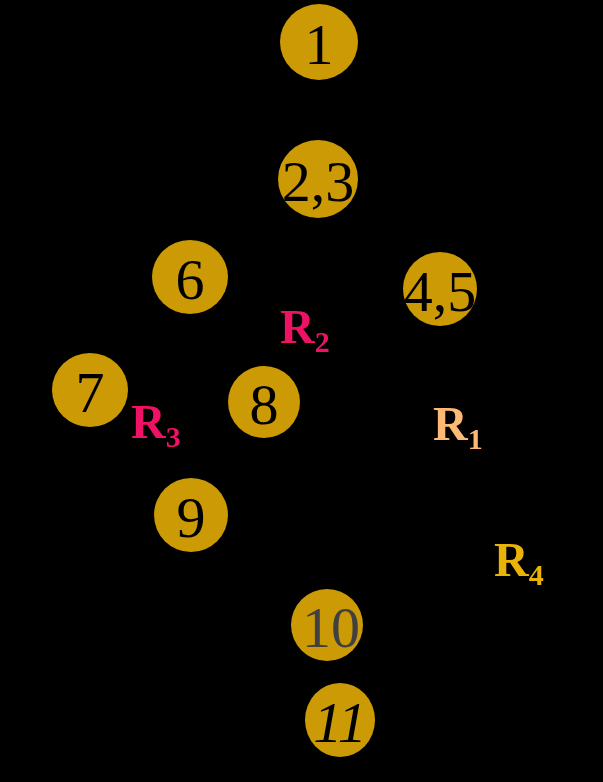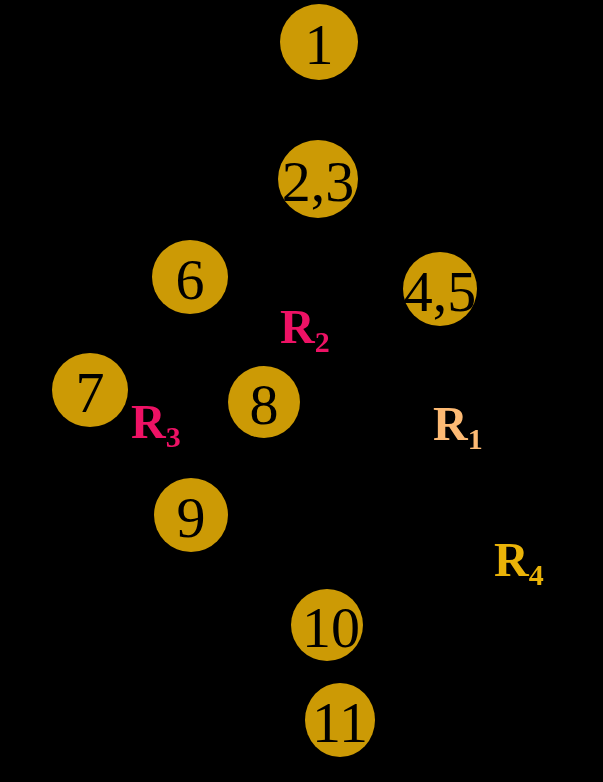--- a/index.html
+++ b/index.html
@@ -61,22 +61,22 @@
     <div class="node" style="left: 52px; top: 353px; width: 76px; height: 74px; background: rgb(204, 154, 5);">
       <span class="node-label" style="color: rgb(0, 0, 0);">7</span>
     </div>
     <div class="node" style="left: 228px; top: 366px; width: 72px; height: 72px; background: rgb(204, 154, 5);">
       <span class="node-label" style="color: rgb(0, 0, 0);">8</span>
     </div>
     <div class="node" style="left: 154px; top: 478px; width: 74px; height: 74px; background: rgb(204, 154, 5);">
       <span class="node-label" style="color: rgb(0, 0, 0);">9</span>
     </div>
     <div class="node" style="left: 291px; top: 589px; width: 72px; height: 72px; background: rgb(204, 154, 5);">
-      <span class="node-label" style="color: #000000; margin-left: 8px;">10</span>
+      <span class="node-label" style="color: #404040; margin-left: 8px;">10</span>
     </div>
     <div class="node" style="left: 305px; top: 683px; width: 70px; height: 74px; background: rgb(204, 154, 5);">
-      <span class="node-label" style="color: rgb(0, 0, 0);">11</span>
+      <span class="node-label" style="color: rgb(0, 0, 0); font-style: italic;">11</span>
     </div>
     <div class="r-label" style="left: 433px; top: 400px; color: #fdba74;"><span>R</span><span class="sub">1</span></div>
     <div class="r-label" style="left: 280px; top: 303px; color: rgb(238, 18, 101);"><span>R</span><span class="sub">2</span></div>
     <div class="r-label" style="left: 131px; top: 374px; color: rgb(238, 18, 101); margin-top: 24px;"><span>R</span><span class="sub">3</span></div>
     <div class="r-label" style="left: 494px; top: 536px; color: #eab308;"><span>R</span><span class="sub">4</span></div>
   </div>
 
 </body></html>

